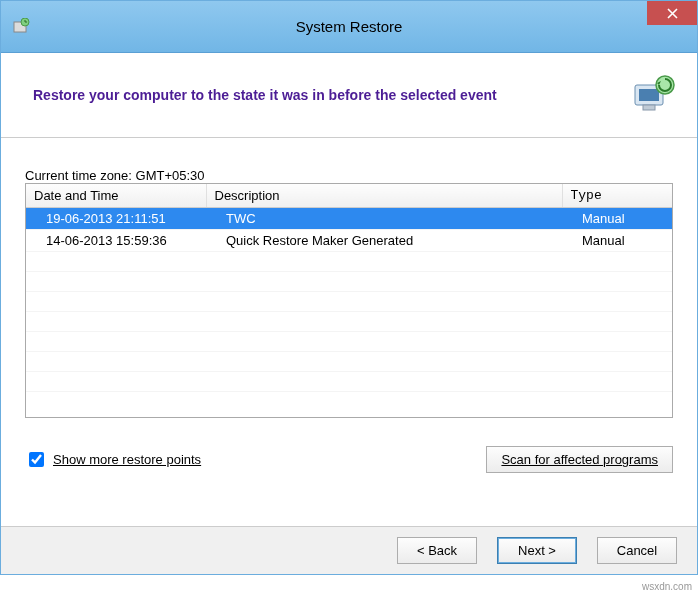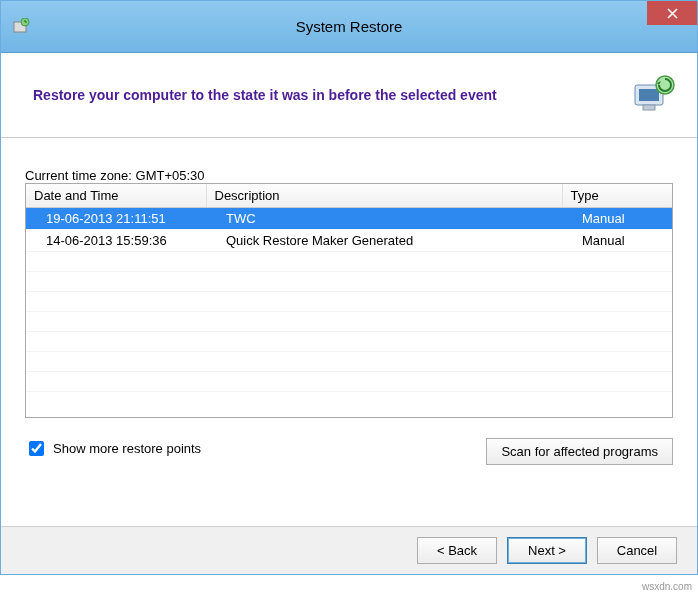--- a/index.html
+++ b/index.html
@@ -112,30 +112,31 @@
       height: 20px;
       color: #000;
       border-bottom: 1px solid #f4f4f4;
     }
     tbody tr.selected td {
       background: #2d89ef;
       color: #fff;
     }
     .col-date { width: 180px; }
     .col-desc { width: auto; }
-    .col-type { width: 110px; }
+    .col-type { width: 110px; font-family: Liberation Mono, monospace; }
     .empty-row td {
       height: 20px;
       border-bottom: 1px solid #f4f4f4;
     }
     .below-table {
       display: flex;
       justify-content: space-between;
-      align-items: flex-start;
-      margin-top: 20px;
+      align-items: center;
+      margin-top: 28px;
+      text-decoration: underline;
     }
     .checkbox-wrap {
       display: flex;
       align-items: center;
       font-size: 13px;
       gap: 6px;
     }
     .checkbox-wrap input {
       width: 15px;
       height: 15px;
@@ -160,21 +161,21 @@
       position: absolute;
       bottom: 0;
       left: 0;
       right: 0;
       height: 48px;
       background: #f0f0f0;
       border-top: 1px solid #ccc;
       display: flex;
       align-items: center;
       justify-content: flex-end;
-      gap: 10px;
+      gap: 20px;
       padding-right: 20px;
     }
     .attribution {
       position: absolute;
       right: 6px;
       bottom: 2px;
       font-size: 10px;
       color: #999;
     }
   </style>

